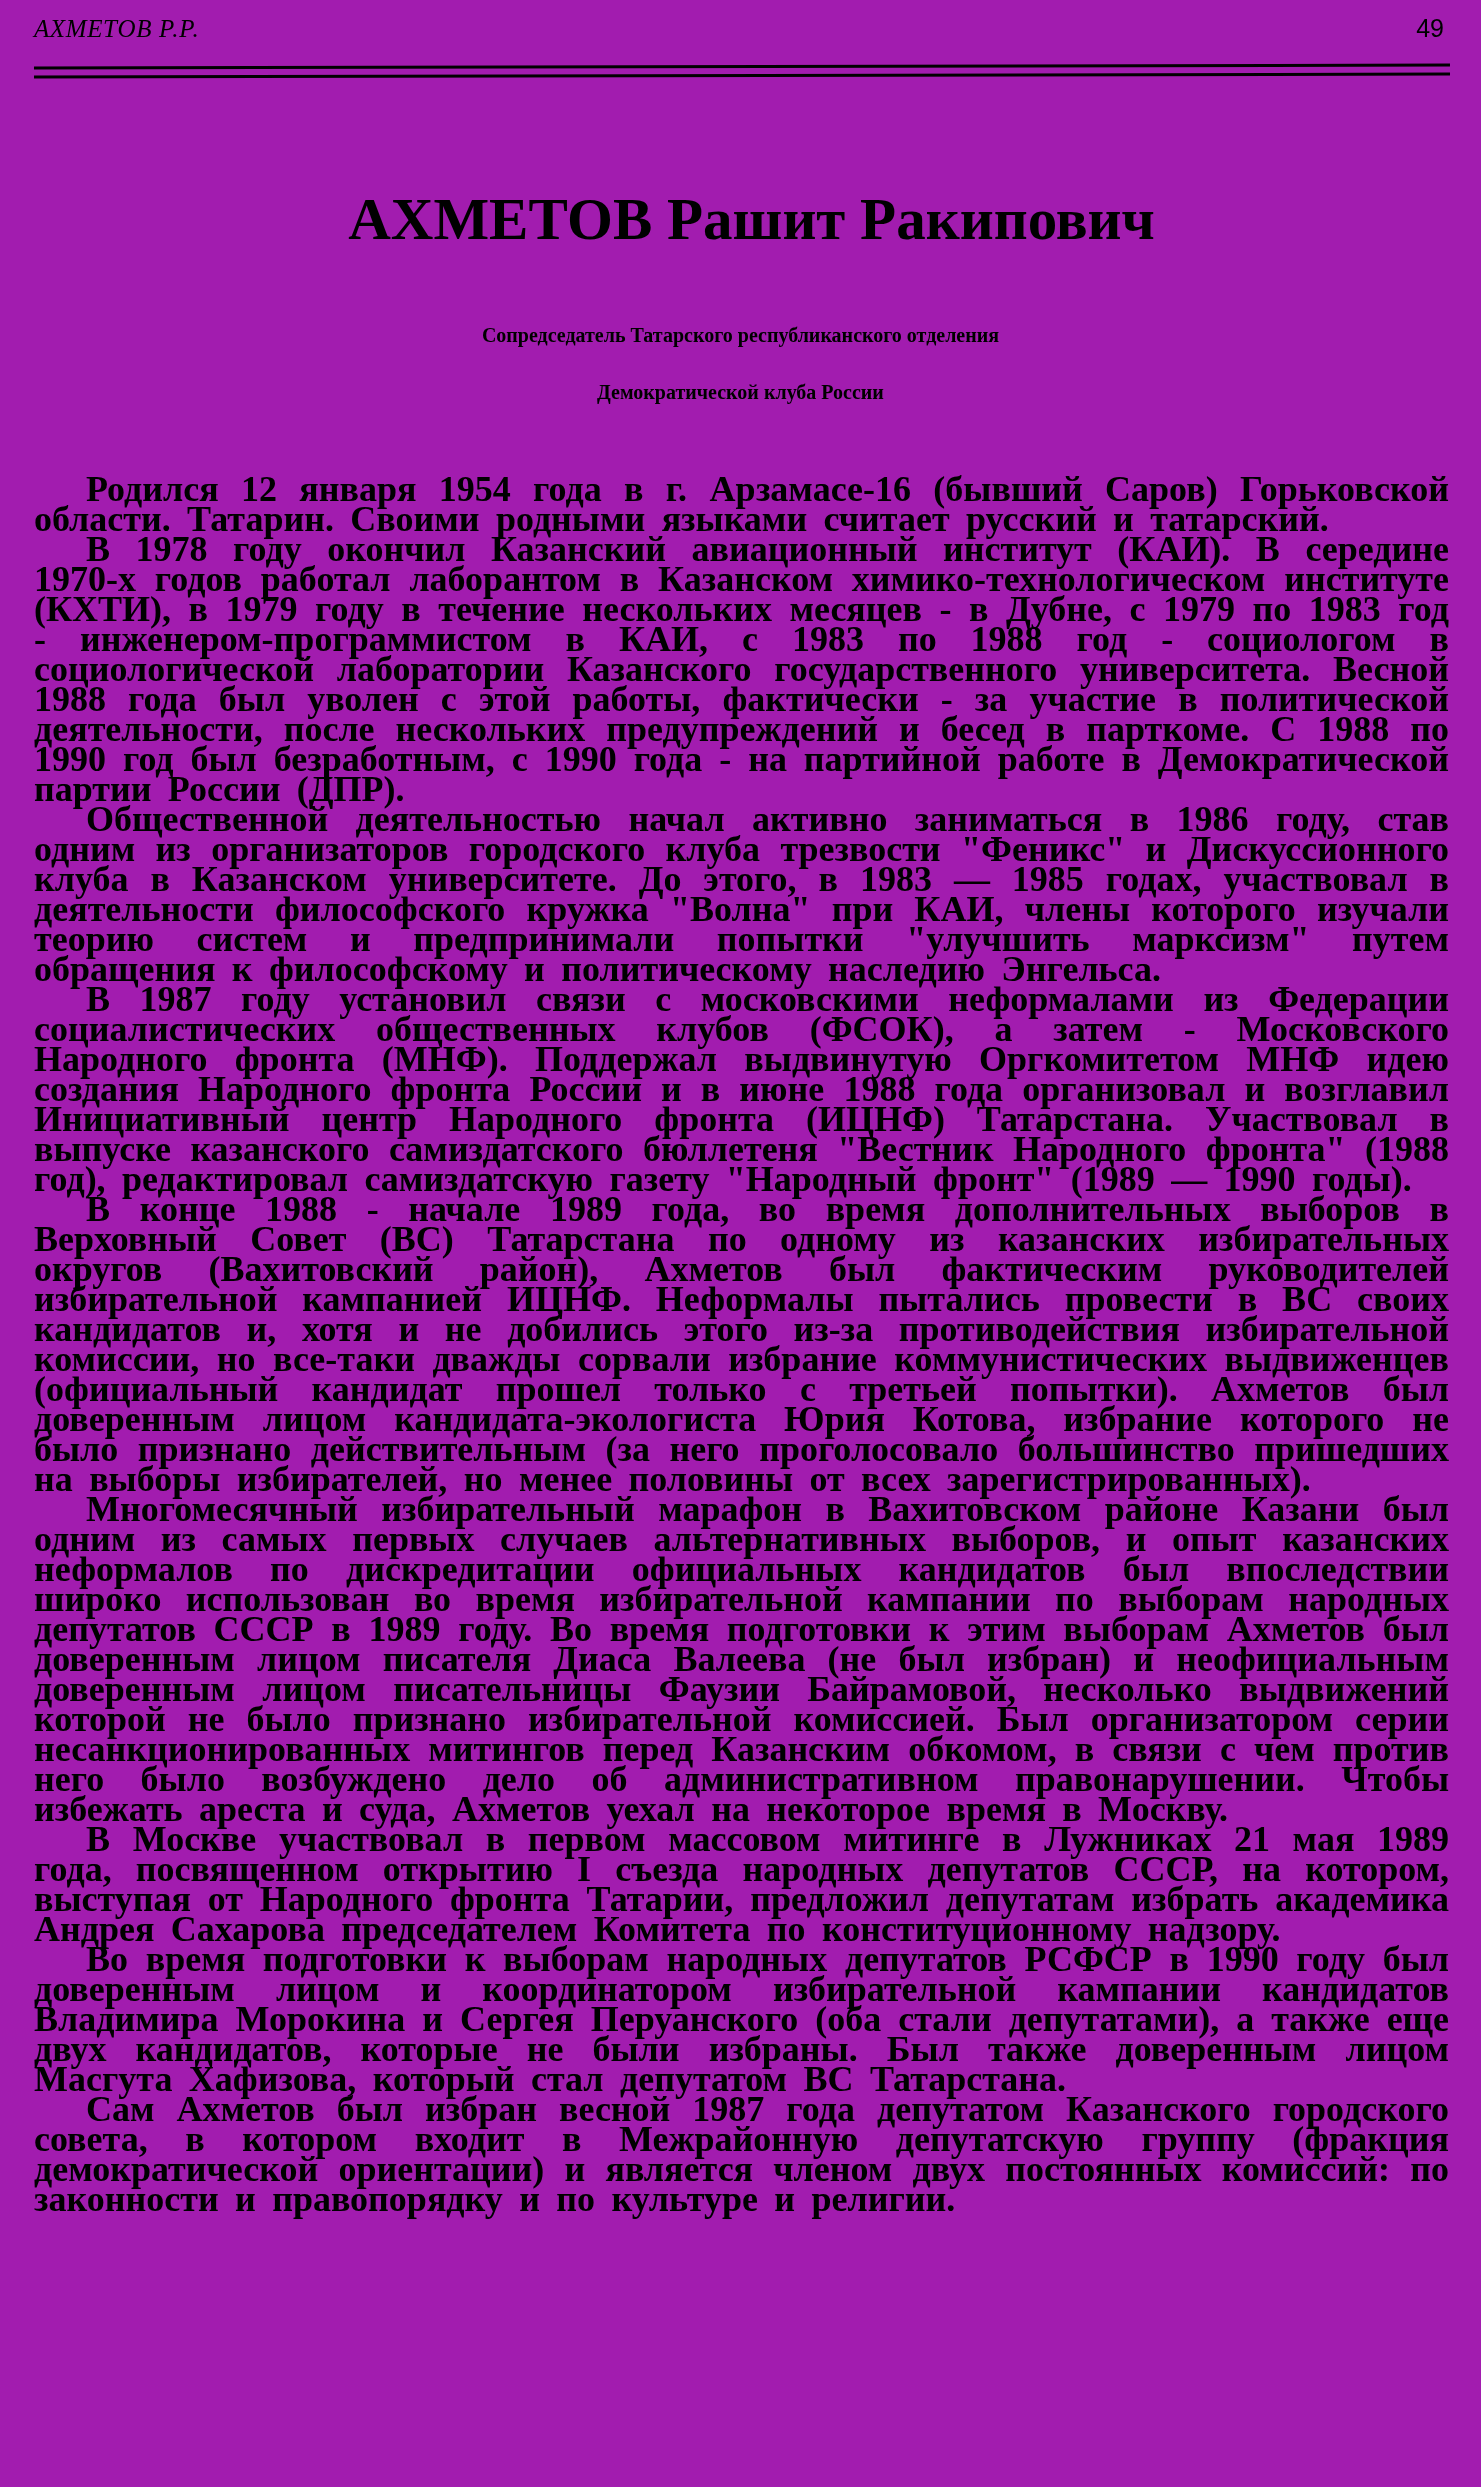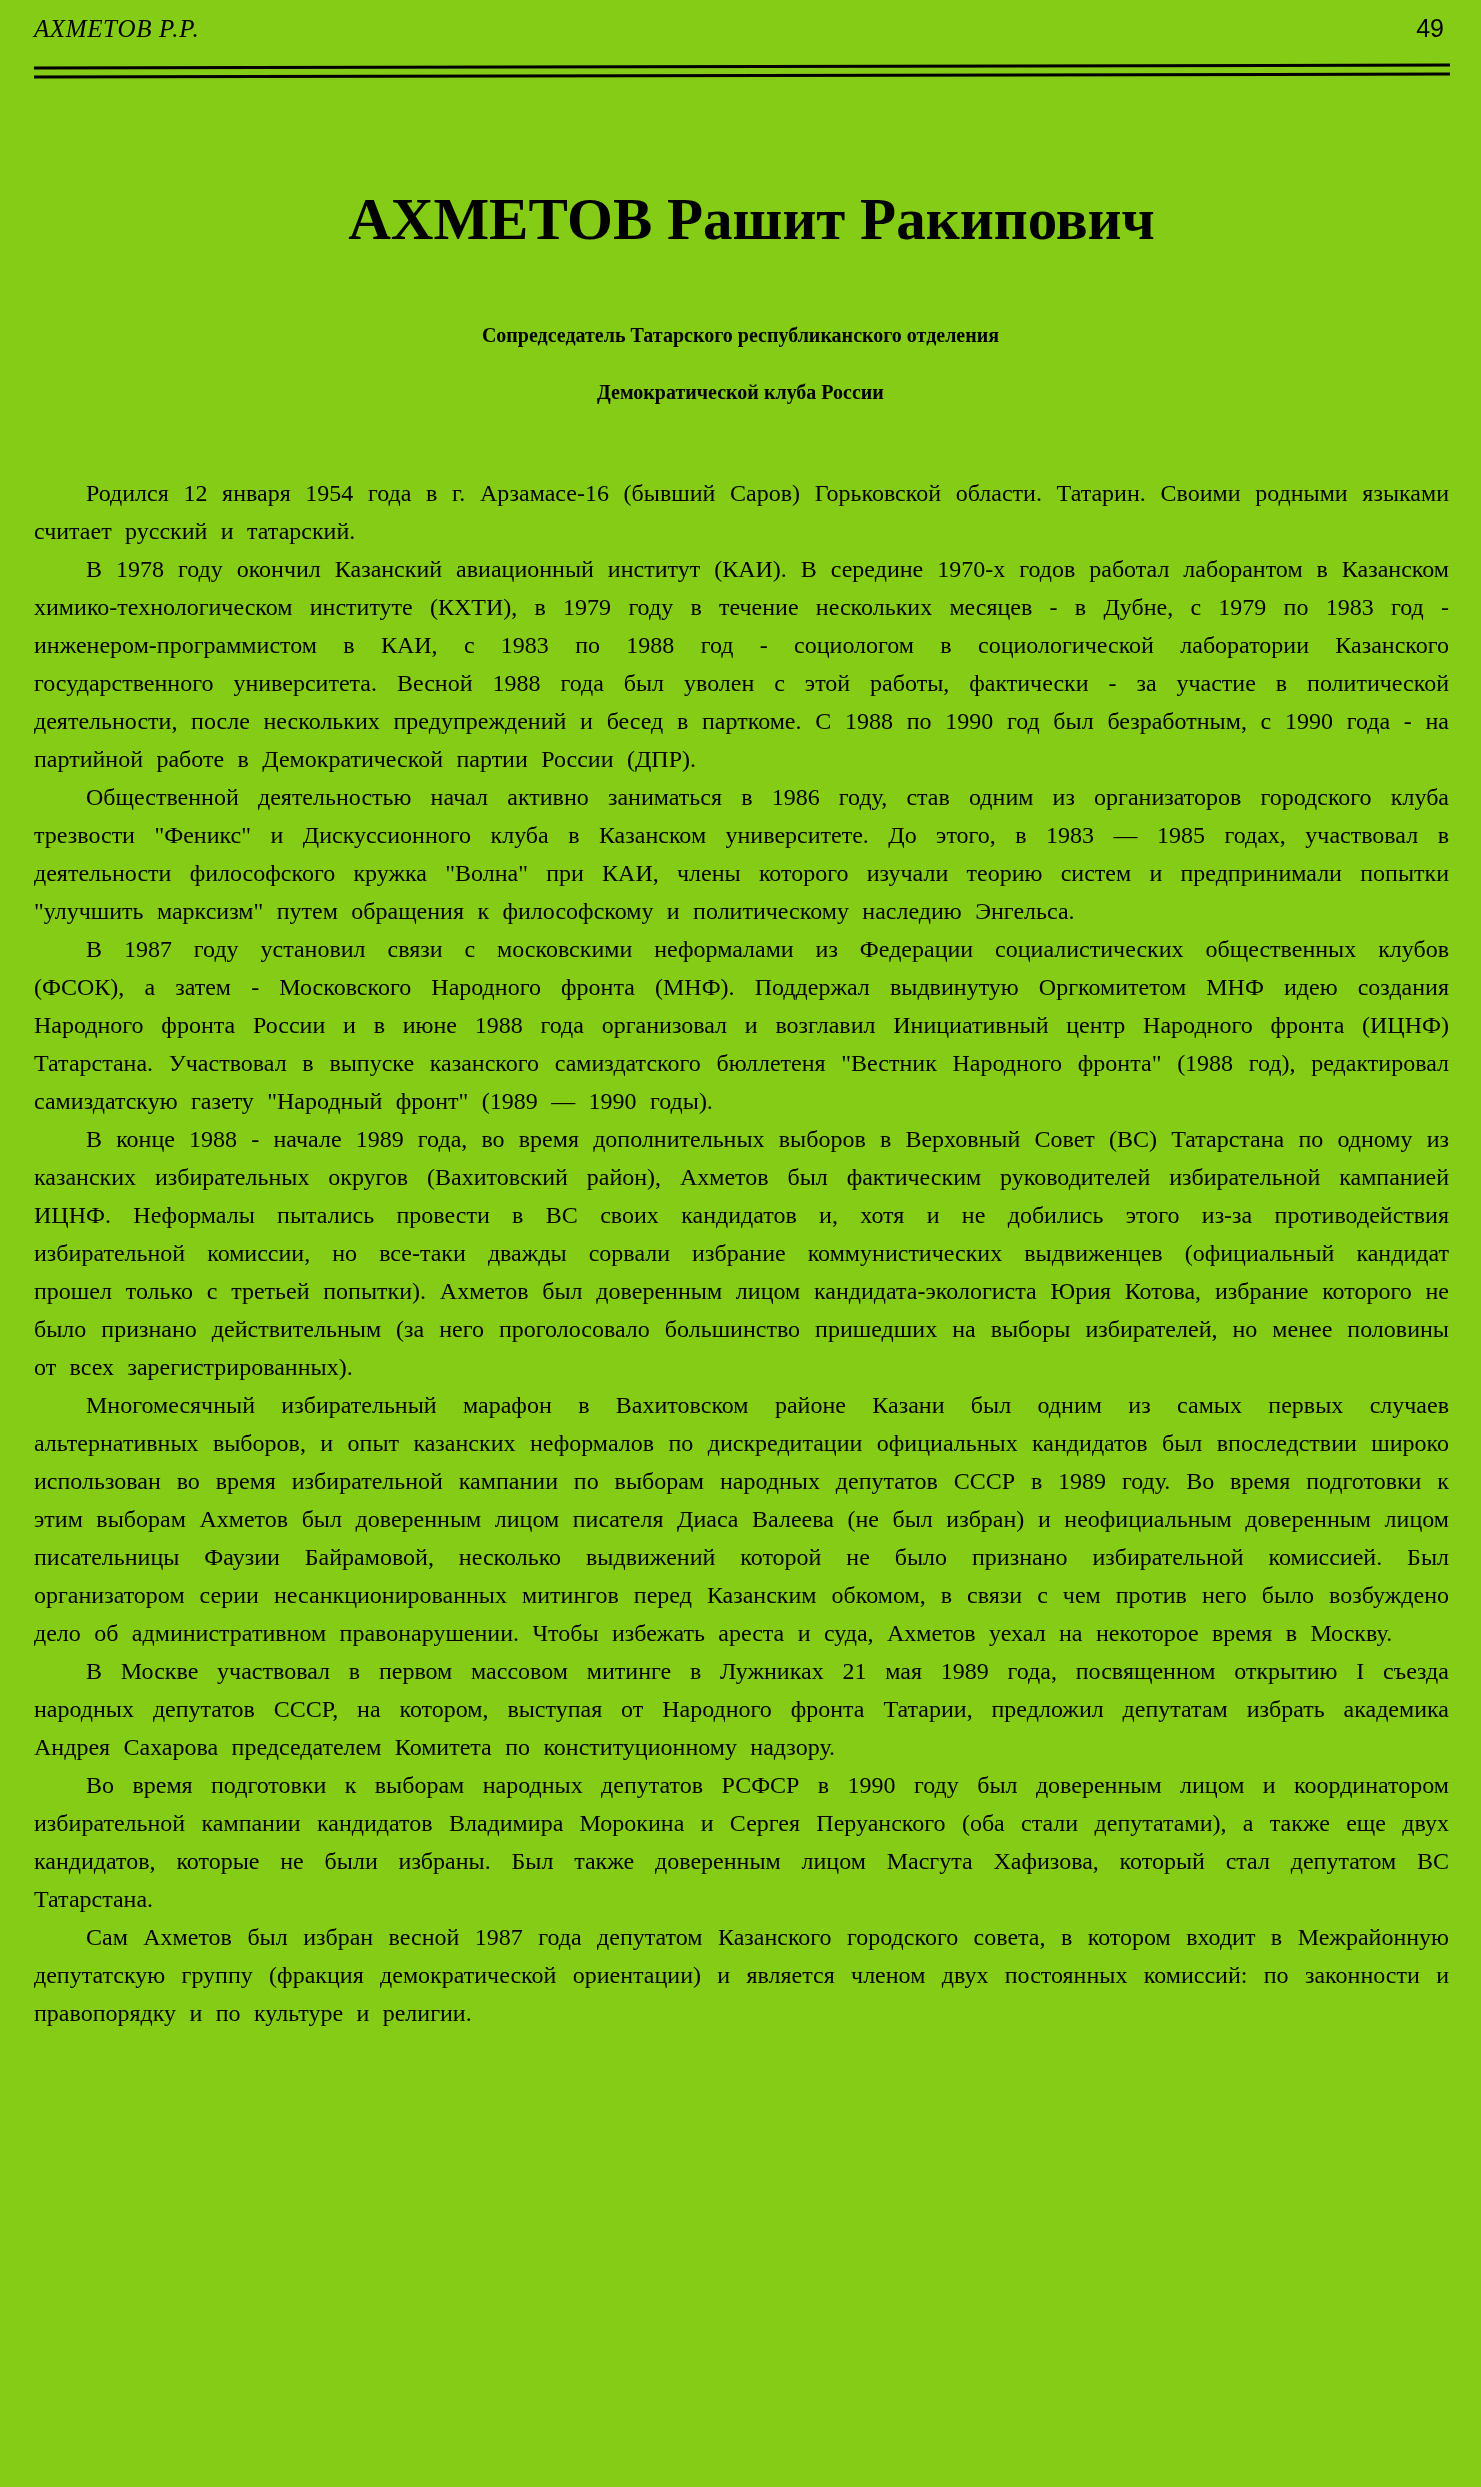--- a/index.html
+++ b/index.html
@@ -5,21 +5,21 @@
   html, body {
     margin: 0;
     padding: 0;
     background: #e8e8e8;
   }
   .page {
     position: relative;
     width: 1481px;
     height: 2487px;
     margin: 0 auto;
-    background: #84cc16;
+    background: #a21caf;
     color: #000000;
     font-family: "Liberation Serif", "DejaVu Serif", serif;
     overflow: hidden;
   }
   .running-header {
     position: absolute;
     top: 15px;
     left: 34px;
     right: 37px;
     display: flex;
@@ -67,23 +67,24 @@
     text-align: center;
     font-weight: bold;
     font-size: 20px;
     line-height: 57px;
   }
   .body-text {
     position: absolute;
     top: 474px;
     left: 34px;
     width: 1415px;
-    font-size: 24px;
-    line-height: 38px;
+    font-size: 36px;
+    line-height: 30px;
     text-align: justify;
+    font-weight: bold;
   }
   .body-text p {
     margin: 0;
     padding: 0;
     text-indent: 52px;
     word-spacing: 7.4px;
   }
 </style>
 </head>
 <body>

